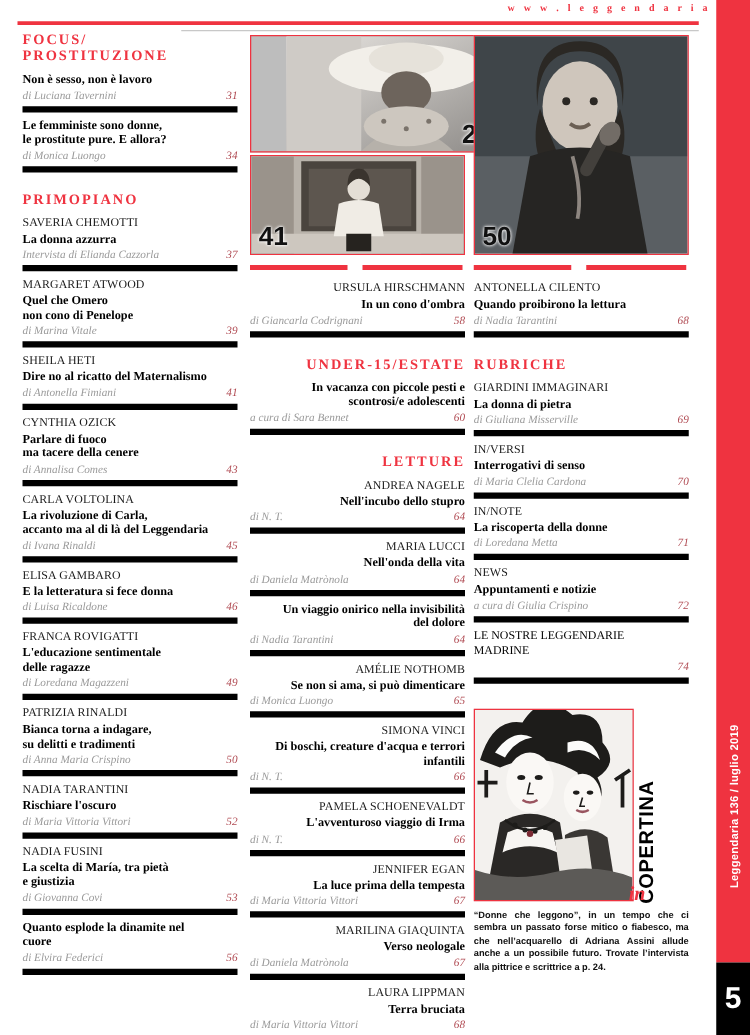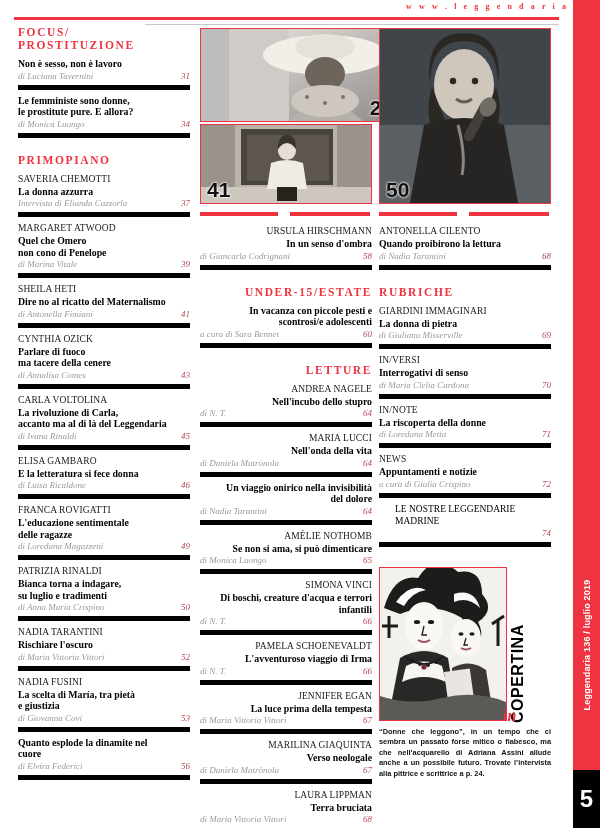--- a/index.html
+++ b/index.html
@@ -346,21 +346,21 @@
         </div>
         <div class="e-foot">
           <span>di Loredana Magazzeni</span>
           <span class="pg">49</span>
         </div>
       </div>
       <div class="entry">
         <div class="e-author">PATRIZIA RINALDI</div>
         <div class="e-title">
           <div>Bianca torna a indagare,</div>
-          <div>su luglio e tradimenti</div>
+          <div>su delitti e tradimenti</div>
         </div>
         <div class="e-foot">
           <span>di Anna Maria Crispino</span>
           <span class="pg">50</span>
         </div>
       </div>
       <div class="entry">
         <div class="e-author">NADIA TARANTINI</div>
         <div class="e-title">Rischiare l'oscuro</div>
         <div class="e-foot">
@@ -386,21 +386,21 @@
         </div>
         <div class="e-foot">
           <span>di Elvira Federici</span>
           <span class="pg">56</span>
         </div>
       </div>
     </div>
   <div class="col col2" id="col-2">
       <div class="entry">
         <div class="e-author">URSULA HIRSCHMANN</div>
-        <div class="e-title">In un senso d'ombra</div>
+        <div class="e-title">In un cono d'ombra</div>
         <div class="e-foot">
           <span>di Giancarla Codrignani</span>
           <span class="pg">58</span>
         </div>
       </div>
       <div class="sect spaced-top">UNDER-15/ESTATE</div>
       <div class="entry">
         <div class="e-title">
           <div>In vacanza con piccole pesti e</div>
           <div>scontrosi/e adolescenti</div>
@@ -525,21 +525,21 @@
       </div>
       <div class="entry">
         <div class="e-author">NEWS</div>
         <div class="e-title">Appuntamenti e notizie</div>
         <div class="e-foot">
           <span>a cura di Giulia Crispino</span>
           <span class="pg">72</span>
         </div>
       </div>
       <div class="entry">
-        <div class="e-title" style="font-weight: normal; font-size: 9.5px; line-height: 12px; margin-left: 16px;">
+        <div class="e-title" style="font-weight: normal; font-size: 9.5px; line-height: 12px;">
           <div>LE NOSTRE LEGGENDARIE</div>
           <div>MADRINE</div>
         </div>
         <div class="e-foot">
           <span></span>
           <span class="pg">74</span>
         </div>
       </div>
     </div>
 

